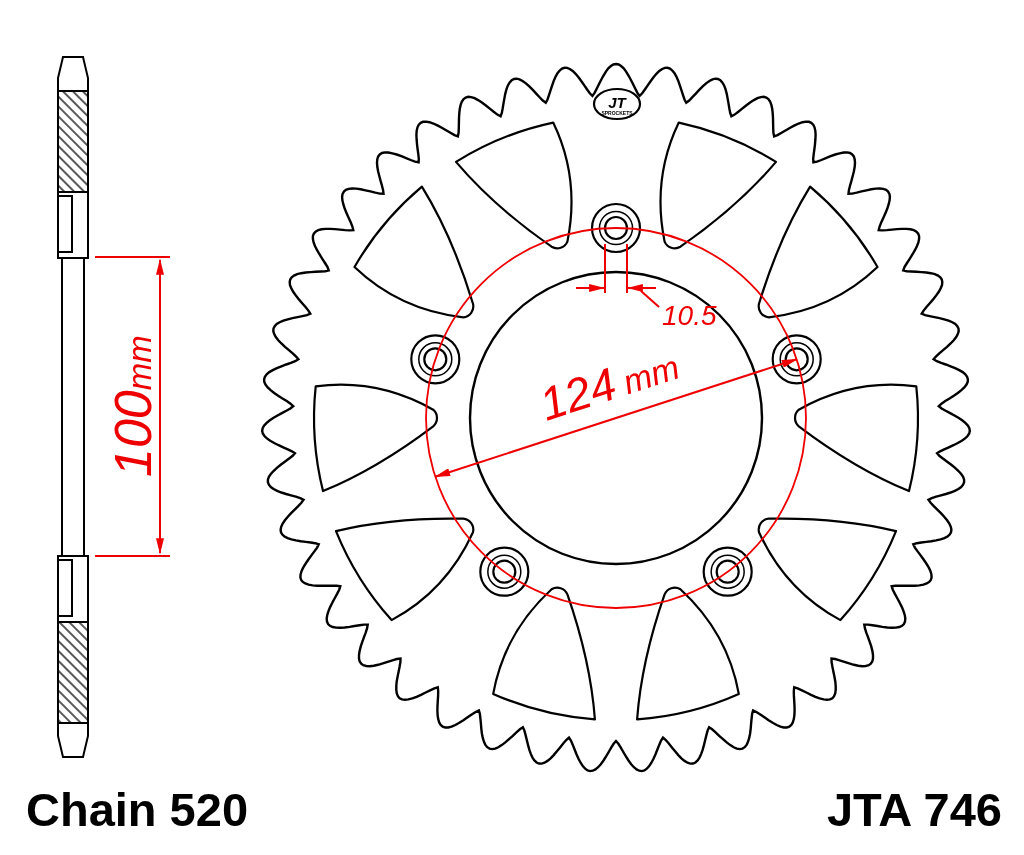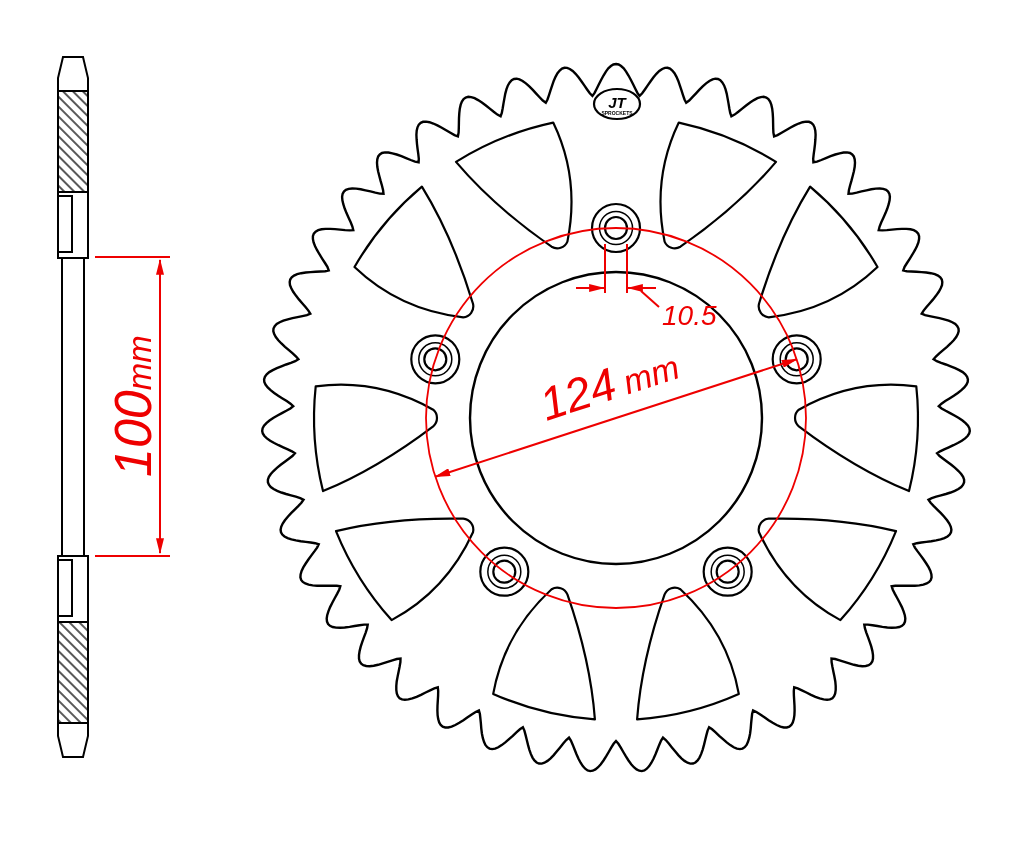--- a/index.html
+++ b/index.html
@@ -93,13 +93,15 @@
       <text class="dim-text" x="662" y="325" font-size="28">10.5</text>
     </g>
 
     <g>
       <ellipse cx="617" cy="104" rx="23" ry="15" fill="#fff" stroke="#000" stroke-width="2.2"></ellipse>
       <text x="617" y="108" text-anchor="middle" font-size="15" font-weight="bold" font-style="italic" fill="#000" font-family="Liberation Sans, sans-serif">JT</text>
       <text x="617" y="115" text-anchor="middle" font-size="5" font-weight="bold" fill="#000" font-family="Liberation Sans, sans-serif">SPROCKETS</text>
     </g>
   </svg>
 
+  <div class="bottom-label" id="chain-label">Chain 520</div>
+  <div class="bottom-label" id="part-label">JTA 746</div>
 </div>
 
 </body></html>

